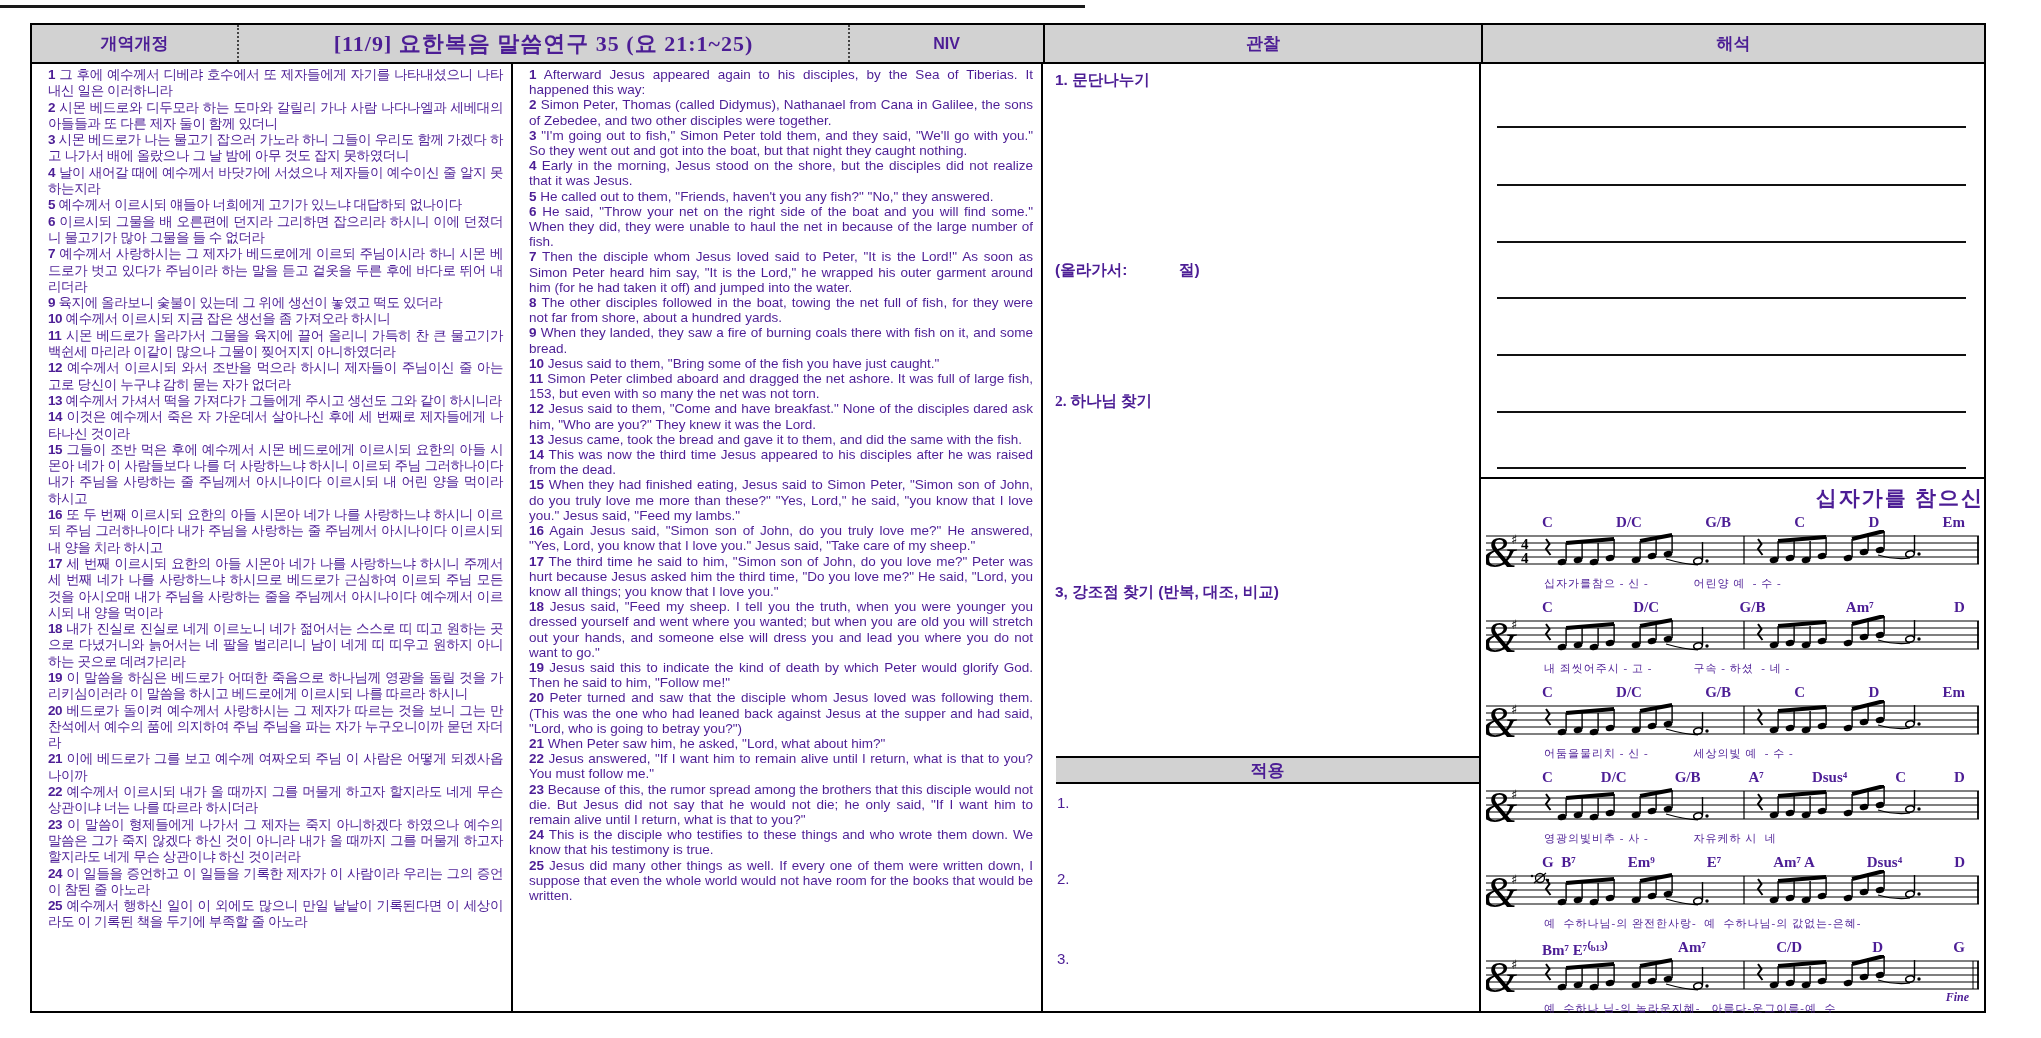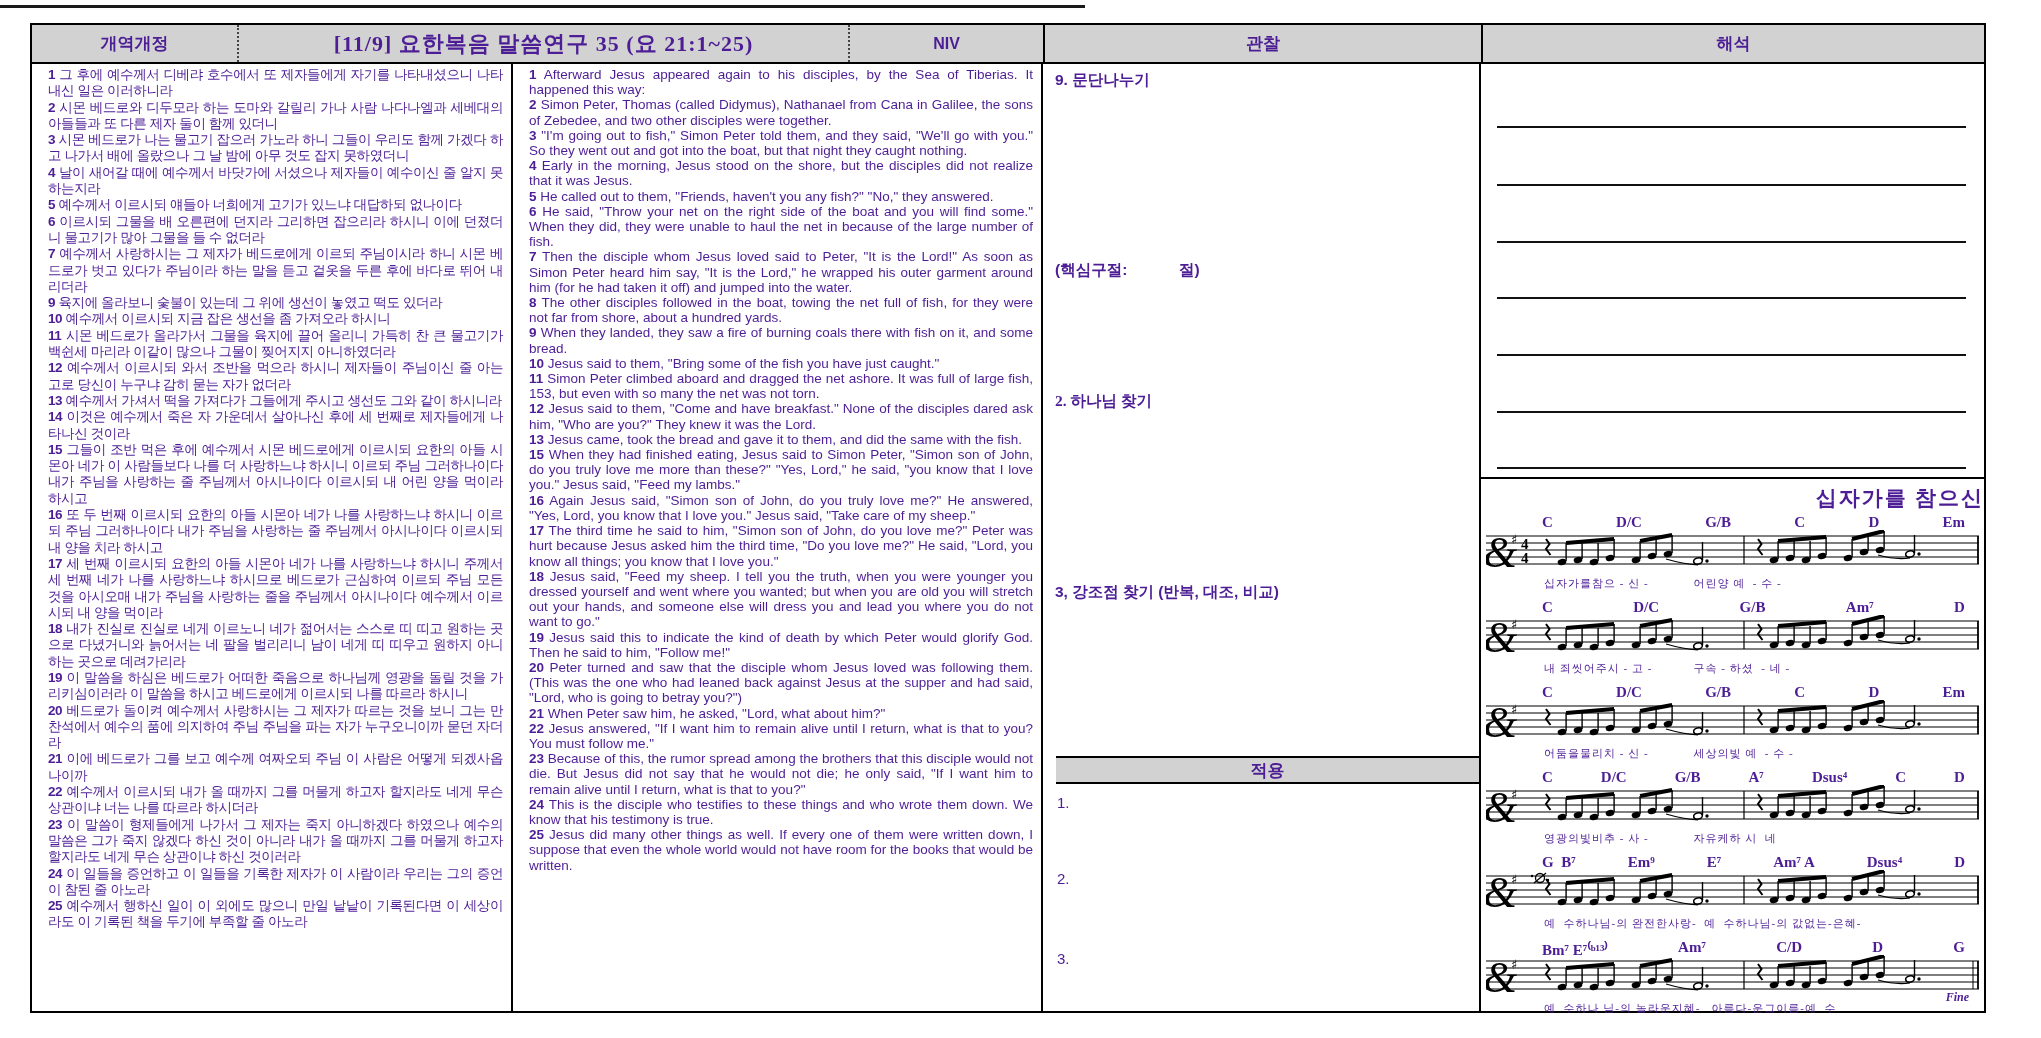--- a/index.html
+++ b/index.html
@@ -118,37 +118,38 @@
             <div class="verse"><span class="vn">4</span> Early in the morning, Jesus stood on the shore, but the disciples did not realize that it was Jesus.</div>
             <div class="verse"><span class="vn">5</span> He called out to them, "Friends, haven't you any fish?" "No," they answered.</div>
             <div class="verse"><span class="vn">6</span> He said, "Throw your net on the right side of the boat and you will find some." When they did, they were unable to haul the net in because of the large number of fish.</div>
             <div class="verse"><span class="vn">7</span> Then the disciple whom Jesus loved said to Peter, "It is the Lord!" As soon as Simon Peter heard him say, "It is the Lord," he wrapped his outer garment around him (for he had taken it off) and jumped into the water.</div>
             <div class="verse"><span class="vn">8</span> The other disciples followed in the boat, towing the net full of fish, for they were not far from shore, about a hundred yards.</div>
             <div class="verse"><span class="vn">9</span> When they landed, they saw a fire of burning coals there with fish on it, and some bread.</div>
             <div class="verse"><span class="vn">10</span> Jesus said to them, "Bring some of the fish you have just caught."</div>
             <div class="verse"><span class="vn">11</span> Simon Peter climbed aboard and dragged the net ashore. It was full of large fish, 153, but even with so many the net was not torn.</div>
             <div class="verse"><span class="vn">12</span> Jesus said to them, "Come and have breakfast." None of the disciples dared ask him, "Who are you?" They knew it was the Lord.</div>
             <div class="verse"><span class="vn">13</span> Jesus came, took the bread and gave it to them, and did the same with the fish.</div>
+            <div class="verse"><span class="vn">14</span> This was now the third time Jesus appeared to his disciples after he was raised from the dead.</div>
             <div class="verse"><span class="vn">15</span> When they had finished eating, Jesus said to Simon Peter, "Simon son of John, do you truly love me more than these?" "Yes, Lord," he said, "you know that I love you." Jesus said, "Feed my lambs."</div>
             <div class="verse"><span class="vn">16</span> Again Jesus said, "Simon son of John, do you truly love me?" He answered, "Yes, Lord, you know that I love you." Jesus said, "Take care of my sheep."</div>
             <div class="verse"><span class="vn">17</span> The third time he said to him, "Simon son of John, do you love me?" Peter was hurt because Jesus asked him the third time, "Do you love me?" He said, "Lord, you know all things; you know that I love you."</div>
             <div class="verse"><span class="vn">18</span> Jesus said, "Feed my sheep. I tell you the truth, when you were younger you dressed yourself and went where you wanted; but when you are old you will stretch out your hands, and someone else will dress you and lead you where you do not want to go."</div>
             <div class="verse"><span class="vn">19</span> Jesus said this to indicate the kind of death by which Peter would glorify God. Then he said to him, "Follow me!"</div>
             <div class="verse"><span class="vn">20</span> Peter turned and saw that the disciple whom Jesus loved was following them. (This was the one who had leaned back against Jesus at the supper and had said, "Lord, who is going to betray you?")</div>
             <div class="verse"><span class="vn">21</span> When Peter saw him, he asked, "Lord, what about him?"</div>
             <div class="verse"><span class="vn">22</span> Jesus answered, "If I want him to remain alive until I return, what is that to you? You must follow me."</div>
             <div class="verse"><span class="vn">23</span> Because of this, the rumor spread among the brothers that this disciple would not die. But Jesus did not say that he would not die; he only said, "If I want him to remain alive until I return, what is that to you?"</div>
             <div class="verse"><span class="vn">24</span> This is the disciple who testifies to these things and who wrote them down. We know that his testimony is true.</div>
             <div class="verse"><span class="vn">25</span> Jesus did many other things as well. If every one of them were written down, I suppose that even the whole world would not have room for the books that would be written.</div>
           </div>
       </div>
 
       <div class="bcell" id="col-obs">
-        <div class="obs-item" id="obs1">9. 문단나누기</div>
-        <div class="obs-item" id="obs-key">(핵심구절:            절)</div>
+        <div class="obs-item" id="obs1">1. 문단나누기</div>
+        <div class="obs-item" id="obs-key">(올라가서:            절)</div>
         <div class="obs-item" id="obs2">2. 하나님 찾기</div>
         <div class="obs-item" id="obs3">3, 강조점 찾기 (반복, 대조, 비교)</div>
         <div id="app-bar">
           <span>적용</span>
         </div>
         <div class="app-item" id="app1">1.</div>
         <div class="app-item" id="app2">2.</div>
         <div class="app-item" id="app3">3.</div>
       </div>
 

